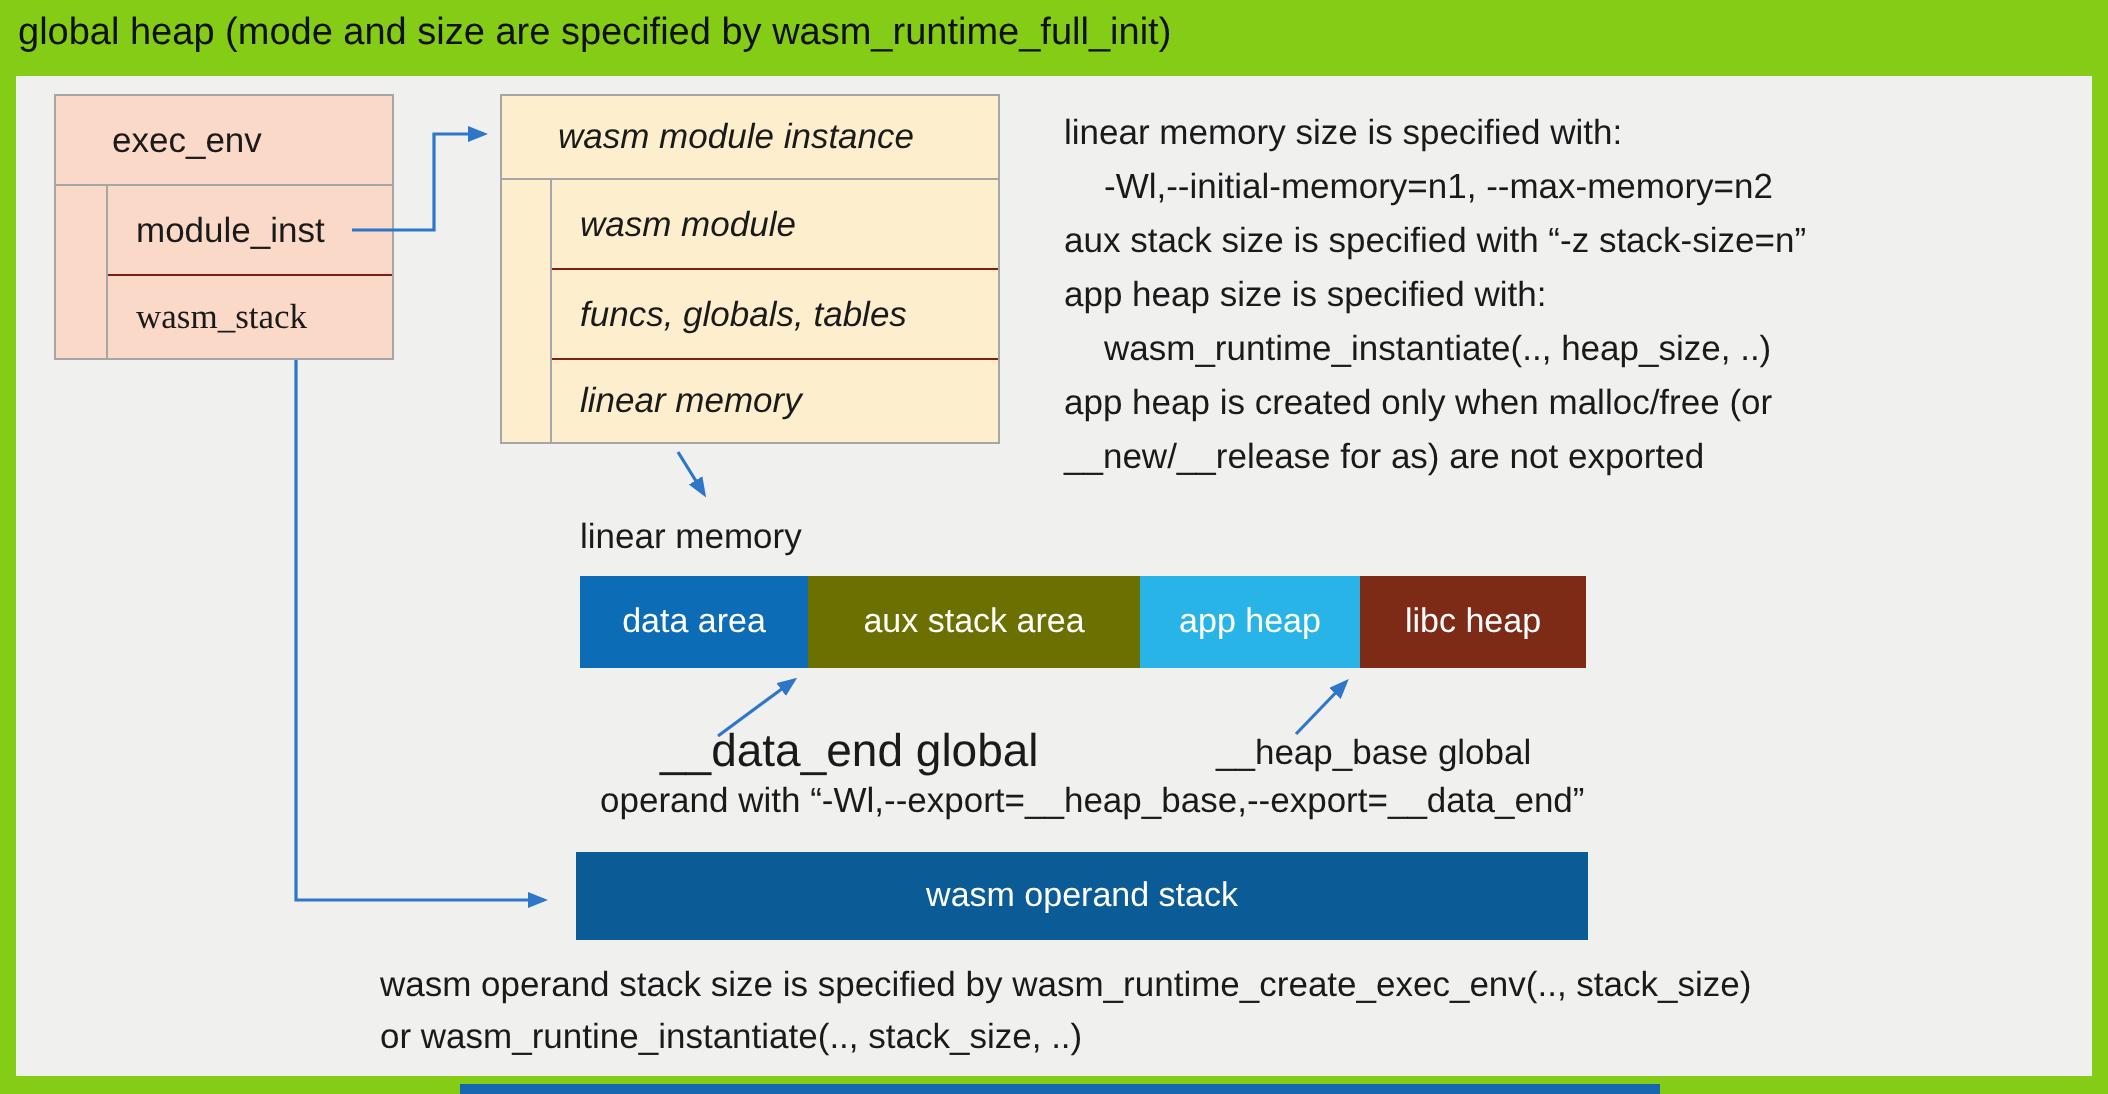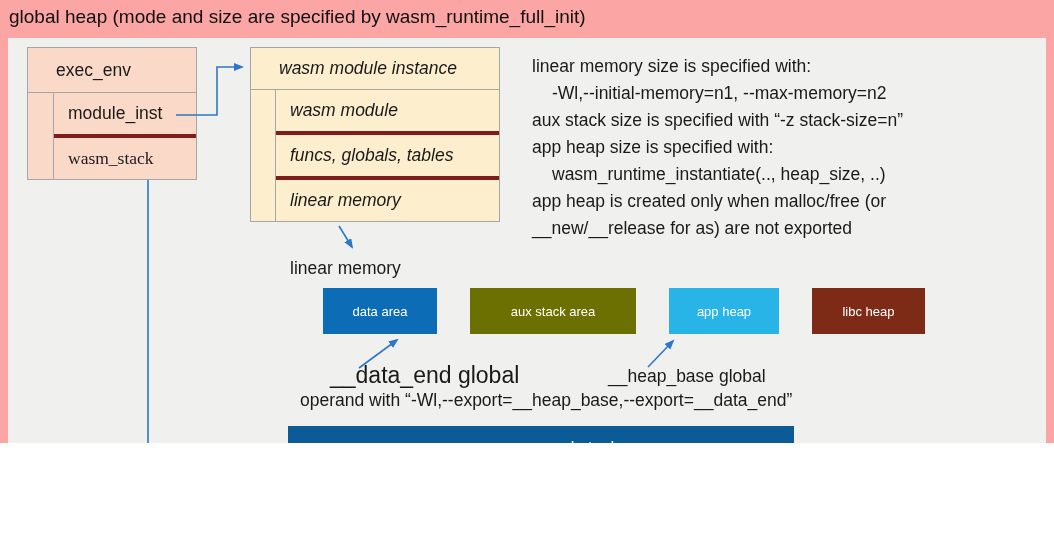--- a/index.html
+++ b/index.html
@@ -5,22 +5,22 @@
   * { margin: 0; padding: 0; box-sizing: border-box; }
   body {
     font-family: "Liberation Sans", sans-serif;
     background: #ffffff;
     color: #1a1a1a;
     -webkit-font-smoothing: antialiased;
   }
   .canvas {
     position: relative;
     width: 1054px;
-    height: 443px;
-    background: #fca5a5;
+    height: 547px;
+    background: #84cc16;
     overflow: hidden;
   }
   .title {
     position: absolute;
     left: 9px; top: 6px;
     font-size: 19px;
     color: #111111;
     white-space: nowrap;
   }
   .panel {
@@ -47,21 +47,21 @@
     position: absolute;
     left: 0; bottom: 0;
     border-right: 1px solid #a6a6a6;
   }
   .struct-box .box-row {
     position: absolute;
     display: flex; align-items: center;
     padding-left: 14px;
     font-size: 17.5px;
     white-space: nowrap;
-    border-bottom: 4px solid #7f1d1d;
+    border-bottom: 1px solid #7f1d1d;
   }
   .struct-box .box-row:last-child { border-bottom: none; }
 
   .exec-env { left: 19px; top: 9px; width: 170px; height: 133px; background: #fbd9c8; }
   .exec-env .box-header { height: 45px; }
   .exec-env .box-strip { top: 45px; width: 26px; }
   .exec-env .row-0 { left: 26px; right: 0; top: 45px; height: 45px; }
   .exec-env .row-1 { left: 26px; right: 0; top: 90px; bottom: 0; font-family: Liberation Serif, serif; }
 
   .module-instance { left: 242px; top: 9px; width: 250px; height: 175px; background: #fdeecd; font-style: italic; }
@@ -90,23 +90,22 @@
   .mem-bar {
     position: absolute;
     left: 282px; top: 250px;
     height: 46px;
     display: flex;
   }
   .mem-seg {
     height: 46px;
     display: flex; align-items: center; justify-content: center;
     color: #ffffff;
-    font-size: 13px;
-    white-space: nowrap;
-    margin-left: 33px;
+    font-size: 17px;
+    white-space: nowrap;
   }
   .seg-data     { width: 114px; }
   .seg-aux      { width: 166px; }
   .seg-appheap  { width: 110px; }
   .seg-libcheap { width: 113px; }
   .seg-enlarged {
     width: 205px;
     border: 3px dashed #000000;
     color: #1e3a63;
   }
@@ -202,20 +201,24 @@
       <div class="mem-seg seg-appheap" style="background-color: rgb(41, 180, 232);">app heap</div>
       <div class="mem-seg seg-libcheap" style="background-color: rgb(125, 42, 23);">libc heap</div>
     </div>
 
     <div class="label-data-end">__data_end global</div>
     <div class="label-heap-base">__heap_base global</div>
     <div class="label-exported">operand with “-Wl,--export=__heap_base,--export=__data_end”</div>
 
     <div class="operand-stack" style="background-color: rgb(11, 91, 151);">wasm operand stack</div>
 
+    <div class="notes-bottom">
+      <div class="note-line">wasm operand stack size is specified by wasm_runtime_create_exec_env(.., stack_size)</div>
+      <div class="note-line">or wasm_runtine_instantiate(.., stack_size, ..)</div>
+    </div>
 
   </div>
 
   <svg class="arrows" viewBox="0 0 1054 547" xmlns="http://www.w3.org/2000/svg">
     <defs>
       <marker id="arr" markerWidth="11" markerHeight="9" refX="8" refY="4" orient="auto" markerUnits="userSpaceOnUse">
         <path d="M0,0 L10,4 L0,8 z" fill="#2e77c8"></path>
       </marker>
     </defs>
     <polyline points="176,115 217,115 217,67 242,67" fill="none" stroke="#2e77c8" stroke-width="1.6" marker-end="url(#arr)"></polyline>

